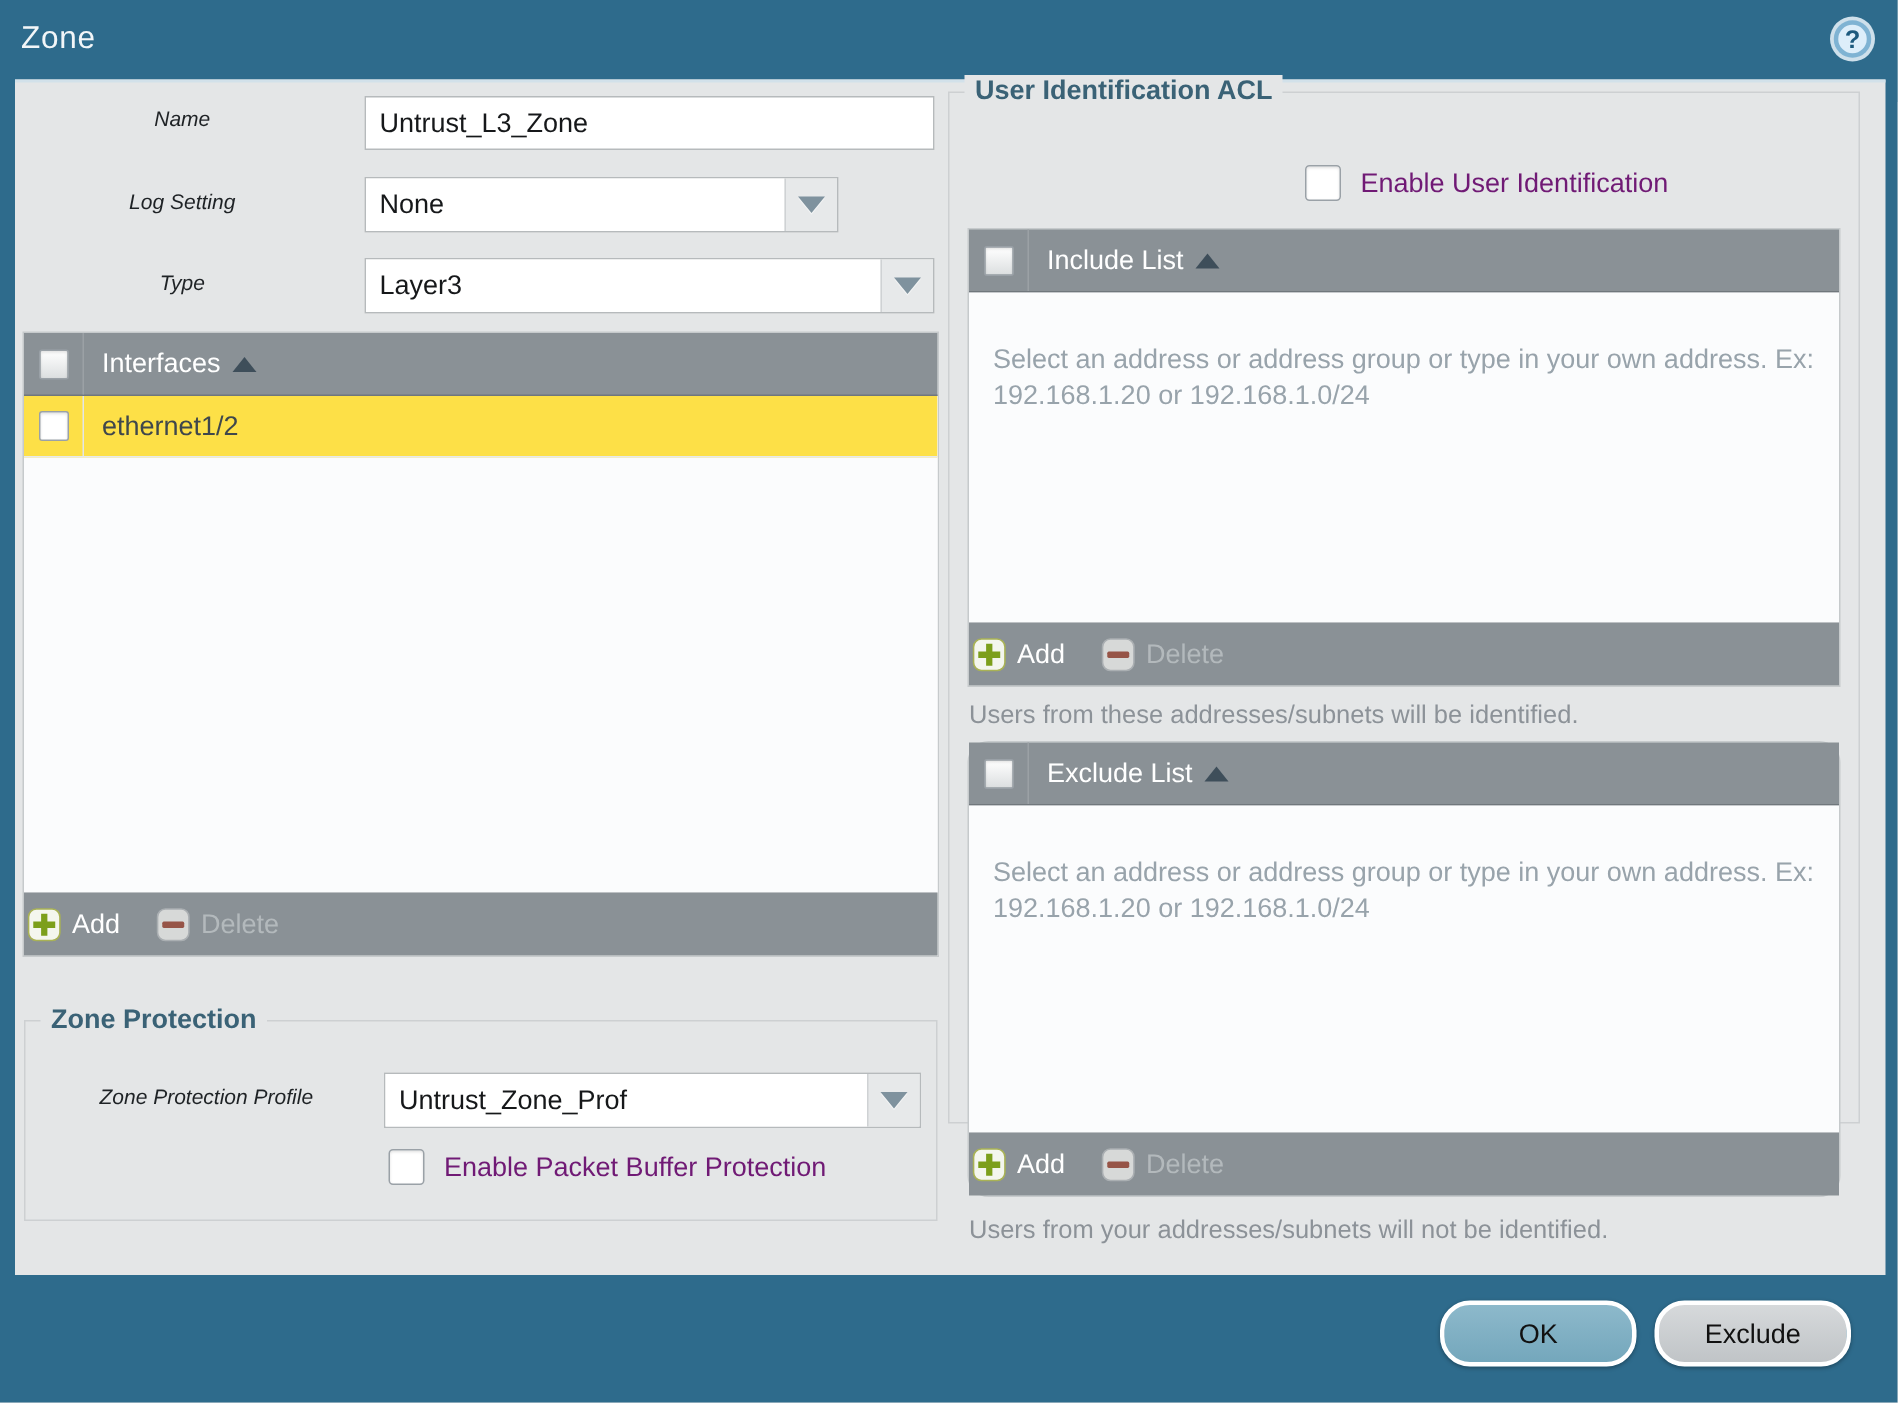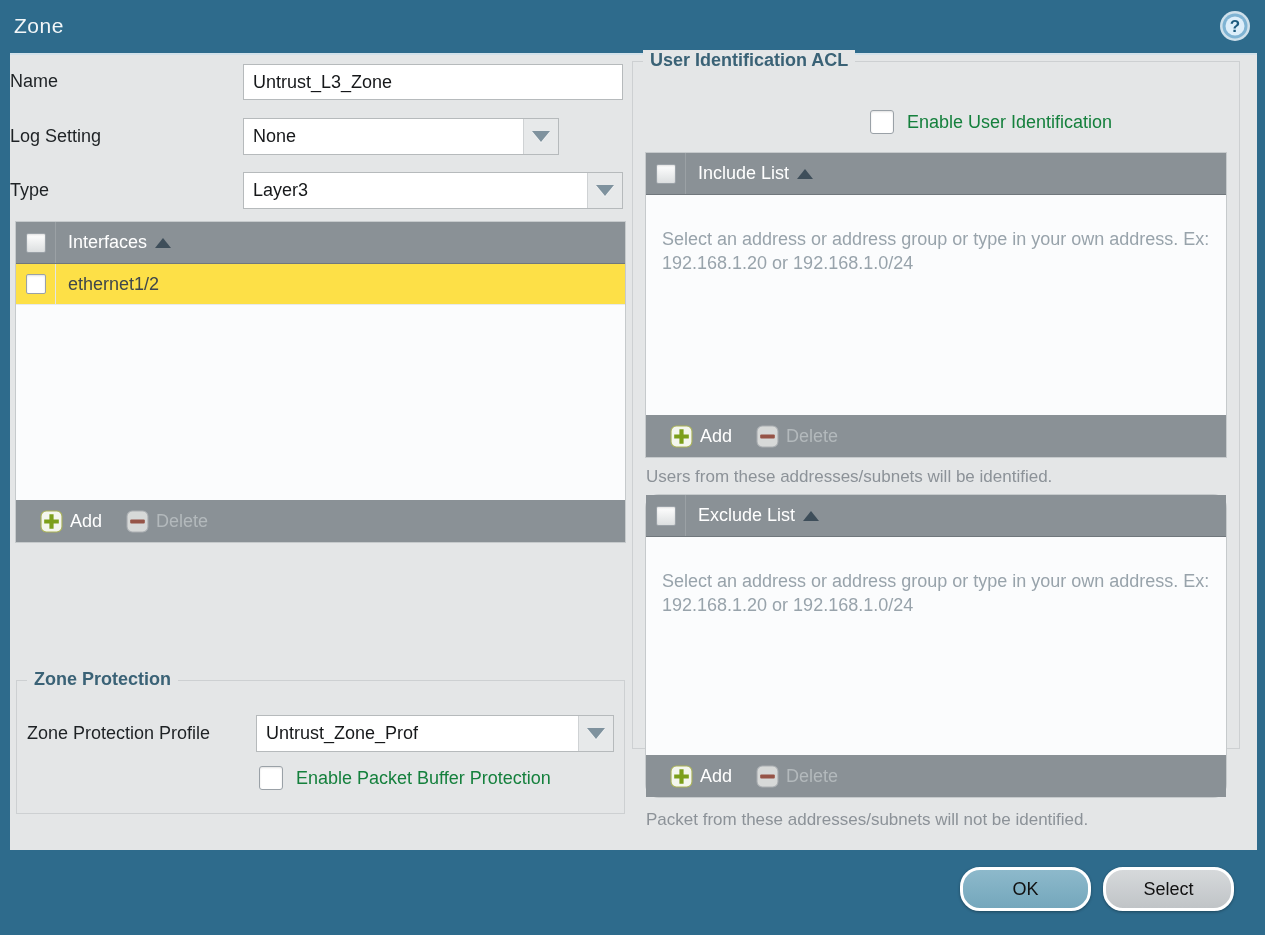--- a/index.html
+++ b/index.html
@@ -15,21 +15,21 @@
   
   .titlebar { position:absolute; left:0; top:0; width:1265px; height:68px; background:#2e6b8c; }
   .titlebar .title { position:absolute; left:14px; top:14px; font-size:21px; color:#f2f6f8; font-weight:400; letter-spacing:.5px; }
   .help { position:absolute; right:14px; top:10px; width:32px; height:32px; cursor:pointer; }
   
   .dialog-body {
     position:absolute; left:10px; top:53px; width:1247px; height:797px;
     background:#e4e6e7; border-top:2px solid #d2e1ea;
   }
   
-  .frm-label { position:absolute; text-align:left; color:#1e2225; font-size:18px; }
+  .frm-label { position:absolute; text-align:center; color:#1e2225; font-size:14px;font-style:italic; }
   .txt-input {
     position:absolute; background:#fff; border:1px solid #b6babc;
     font-family:"Liberation Sans", sans-serif; font-size:18px; color:#16181a;
     padding:0 9px; outline:none;
   }
   .combo { position:absolute; display:flex; border:1px solid #b6babc; background:#fff; }
   .combo input {
     border:none; flex:1; font-family:"Liberation Sans", sans-serif; font-size:18px;
     color:#16181a; padding:0 9px; outline:none; min-width:0;
   }
@@ -47,33 +47,33 @@
     height:42px; background:#8a9196; display:flex; align-items:center; flex:0 0 auto;
     border-bottom:1px solid #70777c;
   }
   .grid-header .cb-cell { width:40px; display:flex; justify-content:center; align-items:center; align-self:stretch; border-right:1px solid #9ba1a5; }
   .grid-header .hdr-label { color:#fff; font-size:18px; margin-left:12px; cursor:pointer; display:flex; align-items:center; gap:8px; }
   .tri-up { width:0; height:0; border-left:8px solid transparent; border-right:8px solid transparent; border-bottom:10px solid #3e4e5a; }
   .grid-body { flex:1 1 auto; background:#fbfcfd; overflow:hidden; }
   .grid-row { height:41px; background:#fde047; border-bottom:1px solid #e7eaeb; display:flex; align-items:center; cursor:pointer; }
   .grid-row .cb-cell { width:40px; display:flex; justify-content:center; align-items:center; align-self:stretch; border-right:1px solid #e3e6e7; }
   .grid-row .row-label { margin-left:12px; color:#3f474c; font-size:18px; }
-  .grid-footer { height:42px; background:#8a9196; flex:0 0 auto; display:flex; align-items:center; padding-left:24px; gap:24px; }
+  .grid-footer { height:42px; background:#8a9196; flex:0 0 auto; display:flex; align-items:center; padding-left:2px; gap:24px; }
   .tool-btn { display:flex; align-items:center; gap:7px; cursor:pointer; }
   .tool-btn .lbl { color:#fff; font-size:18px; }
   .tool-btn.disabled { cursor:default; }
   .tool-btn.disabled .lbl { color:#b3b9bc; }
   .tool-btn.disabled svg { opacity:.8; }
   .placeholder-txt { color:#98a3ab; font-size:18px; line-height:1.35; padding:32px 16px 0 16px; }
   
   .cb { background:#fff; border:1px solid #9aa1a7; border-radius:2px; box-shadow:inset 0 1px 2px rgba(0,0,0,.12); cursor:pointer; display:inline-block; }
   .cb.sz20 { width:20px; height:20px; }
   .cb.sz24 { width:24px; height:24px; border-radius:3px; }
   .cb.hdr { background:linear-gradient(#ffffff,#dcdfe0); }
-  .cb-row-label { font-size:18px; color:#15803d;text-align:center; }
+  .cb-row-label { font-size:18px; color:#701a75;text-align:center; }
   
   .fieldset { position:absolute; border:1px solid #cdd0d2; }
   .legend {
     position:absolute; top:-12px; left:10px; background:#e4e6e7; padding:0 7px;
     font-weight:bold; font-size:18px; color:#3a6276;
   }
   .note { position:absolute; color:#8c9298; font-size:17px; }
   
   .btn {
     position:absolute; height:44px; width:131px; border:3px solid #ffffff; border-radius:20px;
@@ -114,21 +114,21 @@
   </div>
 
   <div class="frm-label" style="left:0; top:125px; width:223px;">Type</div>
   <div class="combo" style="left:233px; top:117px; width:380px; height:37px;">
     <input value="Layer3" style="">
     <div class="arrow-btn">
       <span class="tri-down"></span>
     </div>
   </div>
 
-  <div class="grid" style="left:6px; top:167px; width:609px; height:320px;">
+  <div class="grid" style="left:6px; top:167px; width:609px; height:415px;">
     <div class="grid-header">
       <div class="cb-cell">
         <span class="cb sz20 hdr"></span>
       </div>
       <div class="hdr-label">
         <span>Interfaces</span>
         <span class="tri-up"></span>
       </div>
     </div>
     <div class="grid-body">
@@ -235,23 +235,23 @@
         </div>
         <div class="tool-btn disabled">
           <svg width="23" height="23" viewBox="0 0 22 22">
               <rect x="1" y="1" width="20" height="20" rx="5" fill="#ebebe9" stroke="#b3b7ba"></rect>
               <rect x="4" y="9" width="14" height="4" rx="1" fill="#9a4534"></rect>
             </svg>
           <span class="lbl">Delete</span>
         </div>
       </div>
     </div>
-    <div class="note" style="left:13px; top:748px;">Packet from these addresses/subnets will not be identified.</div>
+    <div class="note" style="left:13px; top:748px;">Users from your addresses/subnets will not be identified.</div>
   </div>
 
 </div>
 
 <div class="btn btn-ok" style="left:960px; top:867px;">
   <span>OK</span>
 </div>
 <div class="btn btn-cancel" style="left:1103px; top:867px;">
-  <span>Select</span>
+  <span>Exclude</span>
 </div>
 
 </body></html>

